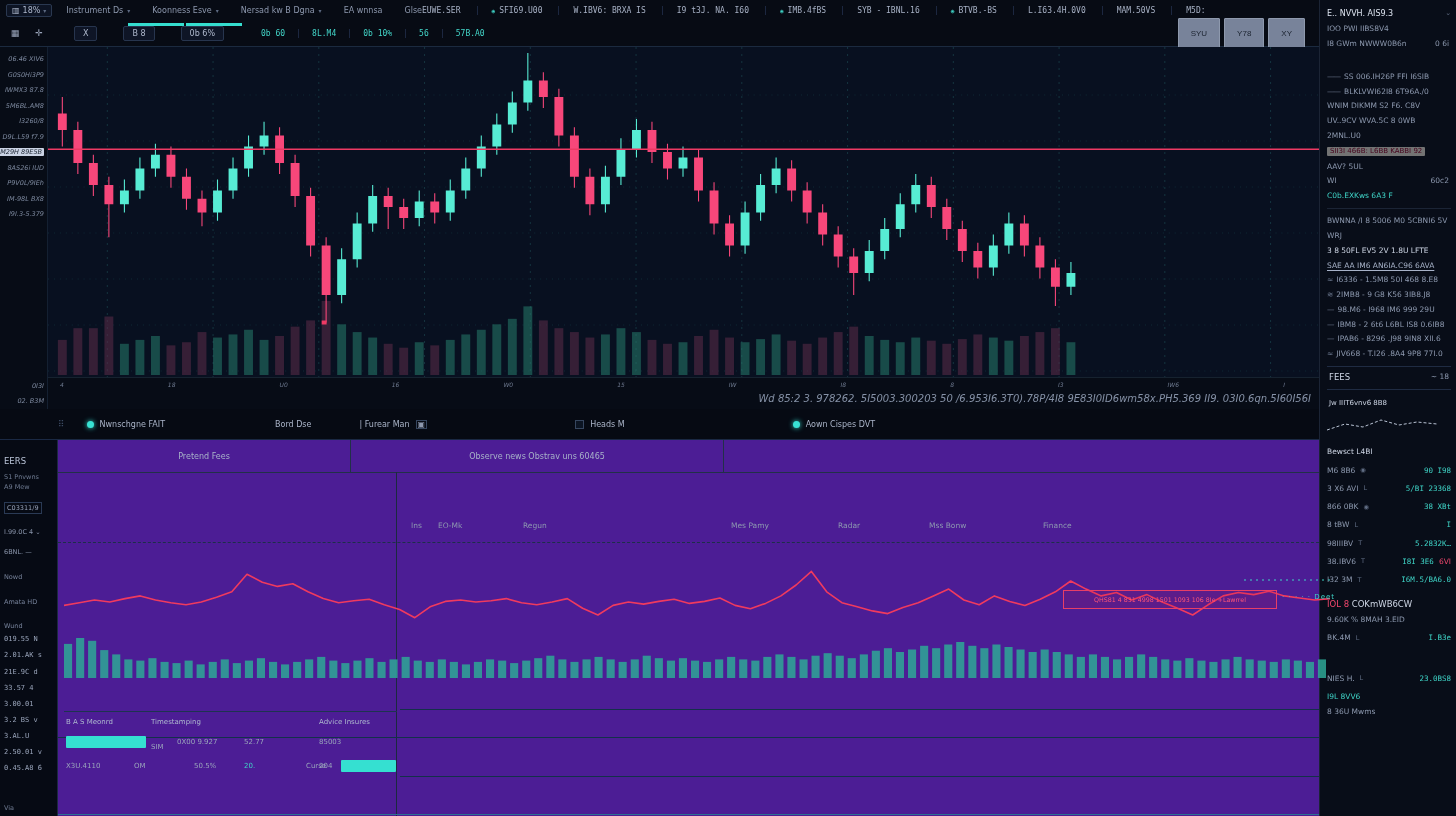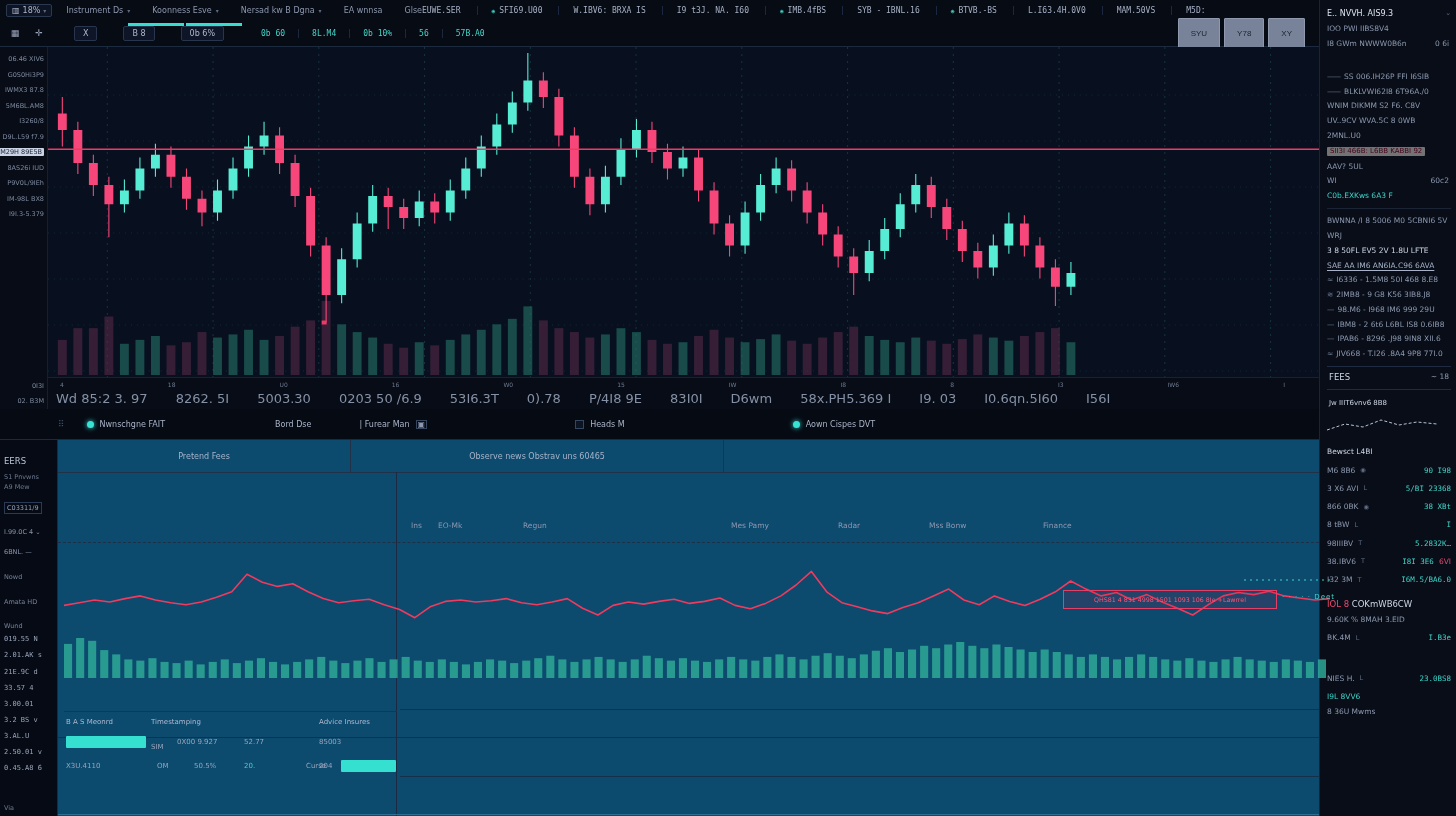--- a/index.html
+++ b/index.html
@@ -29,34 +29,34 @@
         padding:2px 8px;border-radius:2px;cursor:pointer;}
   .chip.strip::before{content:"";position:absolute;top:-4px;left:4px;width:56px;height:3px;background:#35decf;}
   .metricbar{display:flex;align-items:center;gap:0;margin-left:14px;}
   .metric{color:#43d6c9;font-family:"DejaVu Sans Mono",monospace;padding:0 13px;}
   .metric + .metric{border-left:1px solid #1c2740;}
   .tf-buttons{margin-left:auto;display:flex;gap:4px;padding-right:14px;}
   .tf-btn{background:#78839a;color:#1b2330;border:1px solid #8e99ad;padding:10px 12px;
           font-size:8px;border-radius:1px;cursor:pointer;}
 
   
-  .chart-wrap{display:flex;height:362px;background:#070c16;}
+  .chart-wrap{display:flex;height:362px;background:#070c16;font-style:italic;}
   .price-axis{width:44px;display:flex;flex-direction:column;align-items:flex-end;
               padding:8px 3px 4px 0;font-size:6.5px;color:#7e8aa0;gap:7.5px;white-space:nowrap;}
   .pa-item.hl{background:#cad3e4;color:#19222f;padding:0 2px;border-radius:1px;}
   .pa-spacer{flex:1;}
   .chart-region{flex:1;position:relative;border-left:1px solid #142031;display:flex;flex-direction:column;}
   .chart-svg{width:100%;height:330px;display:block;background:#081020;}
   .gv{stroke:#15343f;stroke-width:1;stroke-dasharray:2 5;}
   .gh{stroke:#102a36;stroke-width:1;stroke-dasharray:1 5;}
   .redline{stroke:#ee3a64;stroke-width:1.4;}
   .xticks{height:12px;display:flex;justify-content:space-between;align-items:center;
           padding:0 34px 0 12px;font-size:6px;color:#6e7a90;border-top:1px solid #16222f;}
-  .xdates{height:16px;display:flex;justify-content:flex-start;align-items:center;
-          padding:0 8px 0 8px;font-size:13px;color:#8591a6;white-space:nowrap;gap:28px;}
+  .xdates{height:16px;display:flex;justify-content:flex-end;align-items:center;
+          padding:0 8px 0 8px;font-size:10px;color:#8591a6;white-space:nowrap;}
 
   
   .legend-row{height:30px;display:flex;align-items:center;font-size:8px;color:#aab4c8;
               padding-left:58px;background:#060a13;}
   .li{display:flex;align-items:center;gap:6px;cursor:pointer;}
   .li:nth-child(2){margin-left:22px;}.li:nth-child(3){margin-left:110px;}
   .li:nth-child(4){margin-left:48px;}.li:nth-child(5){margin-left:148px;}
   .li:nth-child(6){margin-left:168px;}
   .dot{width:7px;height:7px;border-radius:50%;background:#38e2d4;box-shadow:0 0 5px #38e2d4;}
   .cbox{width:7px;height:7px;border:1px solid #36465f;background:#0c1523;}
@@ -68,21 +68,21 @@
   .bleft-axis{width:50px;display:flex;flex-direction:column;font-size:6.5px;color:#8a95ab;
               padding:16px 3px 4px 4px;white-space:nowrap;}
   .bl-title{font-size:8.5px;color:#b9c3d7;margin-bottom:7px;}
   .bl-sub{line-height:1.5;color:#6f7b92;}
   .bl-chip{border:1px solid #2a3a55;padding:1px 2px;margin:9px 0 4px 0;color:#97a2b8;width:fit-content;}
   .bl-row{line-height:1.9;margin-top:8px;}
   .bl-head{margin-top:14px;line-height:1.6;color:#76829a;}
   .bl-num{font-size:7px;line-height:2.3;color:#9aa5bb;font-family:"DejaVu Sans Mono",monospace;}
   .bl-last{margin-top:auto;color:#6f7b92;}
 
-  .bottom-panel{flex:1;position:relative;border-left:1px solid #1c2940;background:#0c4a6e;min-width:0;}
+  .bottom-panel{flex:1;position:relative;border-left:1px solid #1c2940;background:#4c1d95;min-width:0;}
   .tabbar{height:32px;display:flex;border-bottom:1px solid #223048;font-size:8px;color:#a8b3c9;}
   .tab{display:flex;align-items:center;justify-content:center;border-right:1px solid #223048;cursor:pointer;}
   .tab.t1{width:292px;}.tab.t2{width:372px;}
   .colheads{position:absolute;left:0;right:0;top:72px;height:30px;border-bottom:1px dashed #1d3048;
             font-size:7.5px;color:#8d98b0;}
   .colheads span{position:absolute;top:9px;}
   .vdivider{position:absolute;left:338px;top:32px;bottom:0;width:1px;background:#1c2940;}
   .ind-line{position:absolute;left:6px;right:10px;top:118px;height:80px;}
   .ind-bars{position:absolute;left:6px;right:10px;top:198px;height:40px;}
   .annotation{position:absolute;left:1005px;top:150px;width:212px;height:17px;border:1px solid #e83e66;
@@ -620,21 +620,21 @@
         <div class="mini-table">
             <div class="mt-cell mt-head" style="left: 2px; top: 6px;">B A S Meonrd</div>
             <div class="mt-cell mt-head" style="left: 87px; top: 6px;">Timestamping</div>
             <div class="mt-cell mt-head" style="left: 255px; top: 6px;">Advice Insures</div>
             <div class="mt-bar" style="left: 2px; width: 80px; top: 24px;"></div>
             <div class="mt-cell " style="left: 87px; top: 31px;">SIM</div>
             <div class="mt-cell " style="left: 113px; top: 26px;">0X00 9.927</div>
             <div class="mt-cell " style="left: 180px; top: 26px;">52.77</div>
             <div class="mt-cell " style="left: 255px; top: 26px;">85003</div>
             <div class="mt-cell " style="left: 2px; top: 50px;">X3U.4110</div>
-            <div class="mt-cell " style="left: 93px; top: 50px;">OM</div>
+            <div class="mt-cell " style="left: 70px; top: 50px;">OM</div>
             <div class="mt-cell " style="left: 130px; top: 50px;">50.5%</div>
             <div class="mt-cell mt-cyan" style="left: 180px; top: 50px;">20.</div>
             <div class="mt-cell " style="left: 202px; top: 50px; margin-left: 40px;">Curse</div>
             <div class="mt-cell " style="left: 255px; top: 50px;">204</div>
             <div class="mt-bar" style="left: 277px; width: 55px; top: 48px;"></div>
           </div>
       </div>
     </div>
   </div>
 

